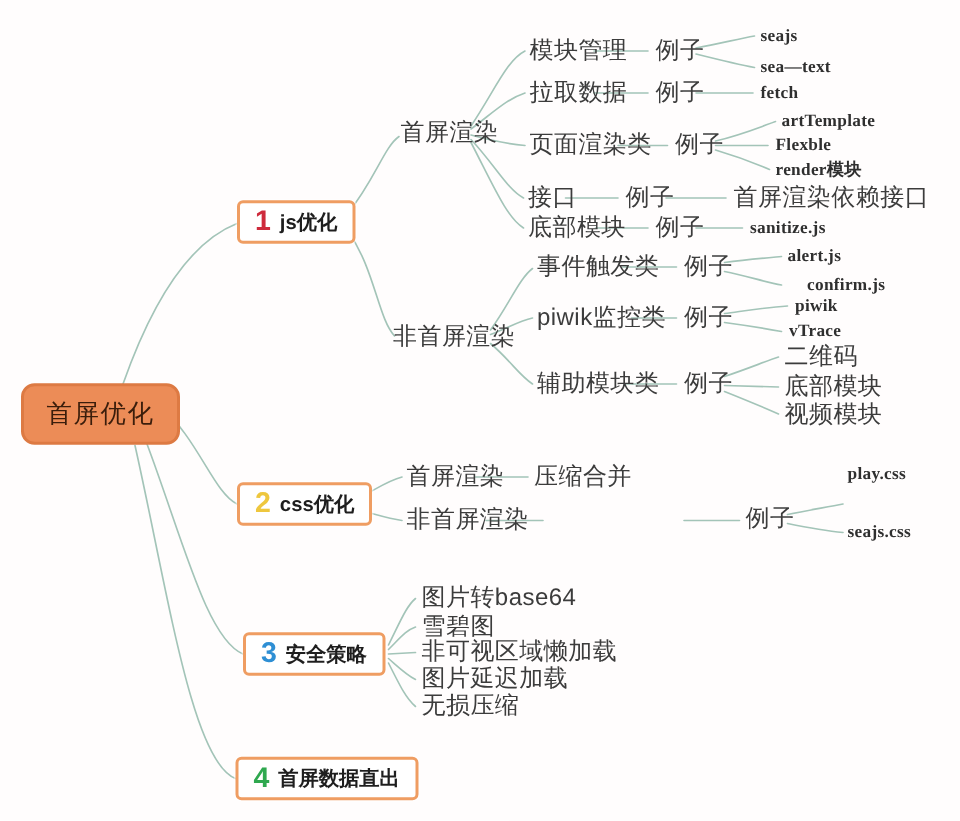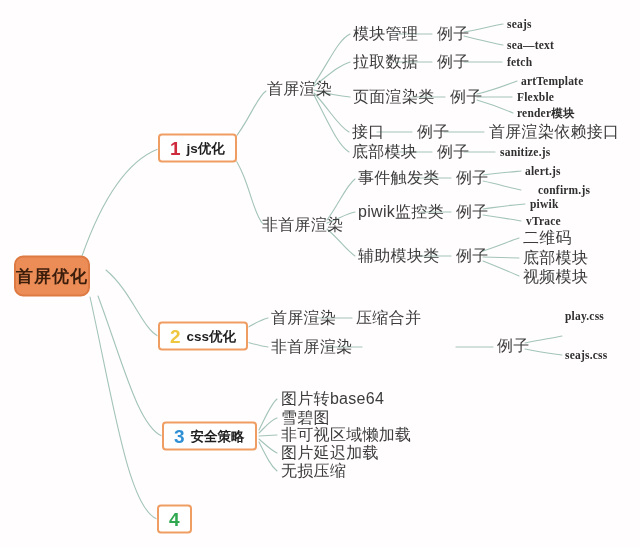--- a/index.html
+++ b/index.html
@@ -17,21 +17,21 @@
   .mainbox{
     position:absolute;display:flex;align-items:center;gap:6px;
     background:#fff;border:2px solid var(--c-box_border,#ef9d62);border-radius:4px;
     padding:3px 10px;transform:translateY(-50%);box-shadow:0 0 0 1px rgba(255,255,255,.5);
   }
   .num{font-weight:bold;font-size:19px;line-height:1;}
   .mainlabel{font-size:13.5px;color:#1e1e1e;font-weight:700;}
   .root{
     position:absolute;transform:translateY(-50%);
     background:var(--c-root_bg,#ec8c57);border:2px solid var(--c-root_border,#dd7a43);
-    border-radius:9px;padding:7px 0;font-size:17px;font-weight:bold;
+    border-radius:9px;padding:7px 15px;font-size:17px;font-weight:normal;
     color:var(--c-root_text,#3a1d0b);letter-spacing:1px;
   }
 </style>
 </head>
 <body>
 
 <div id="canvas">
 
   <svg class="lines" width="640" height="547" aria-hidden="true">
 
@@ -147,15 +147,16 @@
     <span class="mainlabel">安全策略</span>
   </div>
   <div class="t" style="left:281px;top:399px">图片转base64</div>
   <div class="t" style="left:281px;top:418px">雪碧图</div>
   <div class="t" style="left:281px;top:435px">非可视区域懒加载</div>
   <div class="t" style="left:281px;top:453px">图片延迟加载</div>
   <div class="t" style="left:281px;top:471px">无损压缩</div>
 
   <div class="mainbox" style="left:157px;top:519px">
     <span class="num" style="color: rgb(47, 168, 79);">4</span>
+    <span class="mainlabel">首屏数据直出</span>
   </div>
 
 </div>
 
 </body></html>

